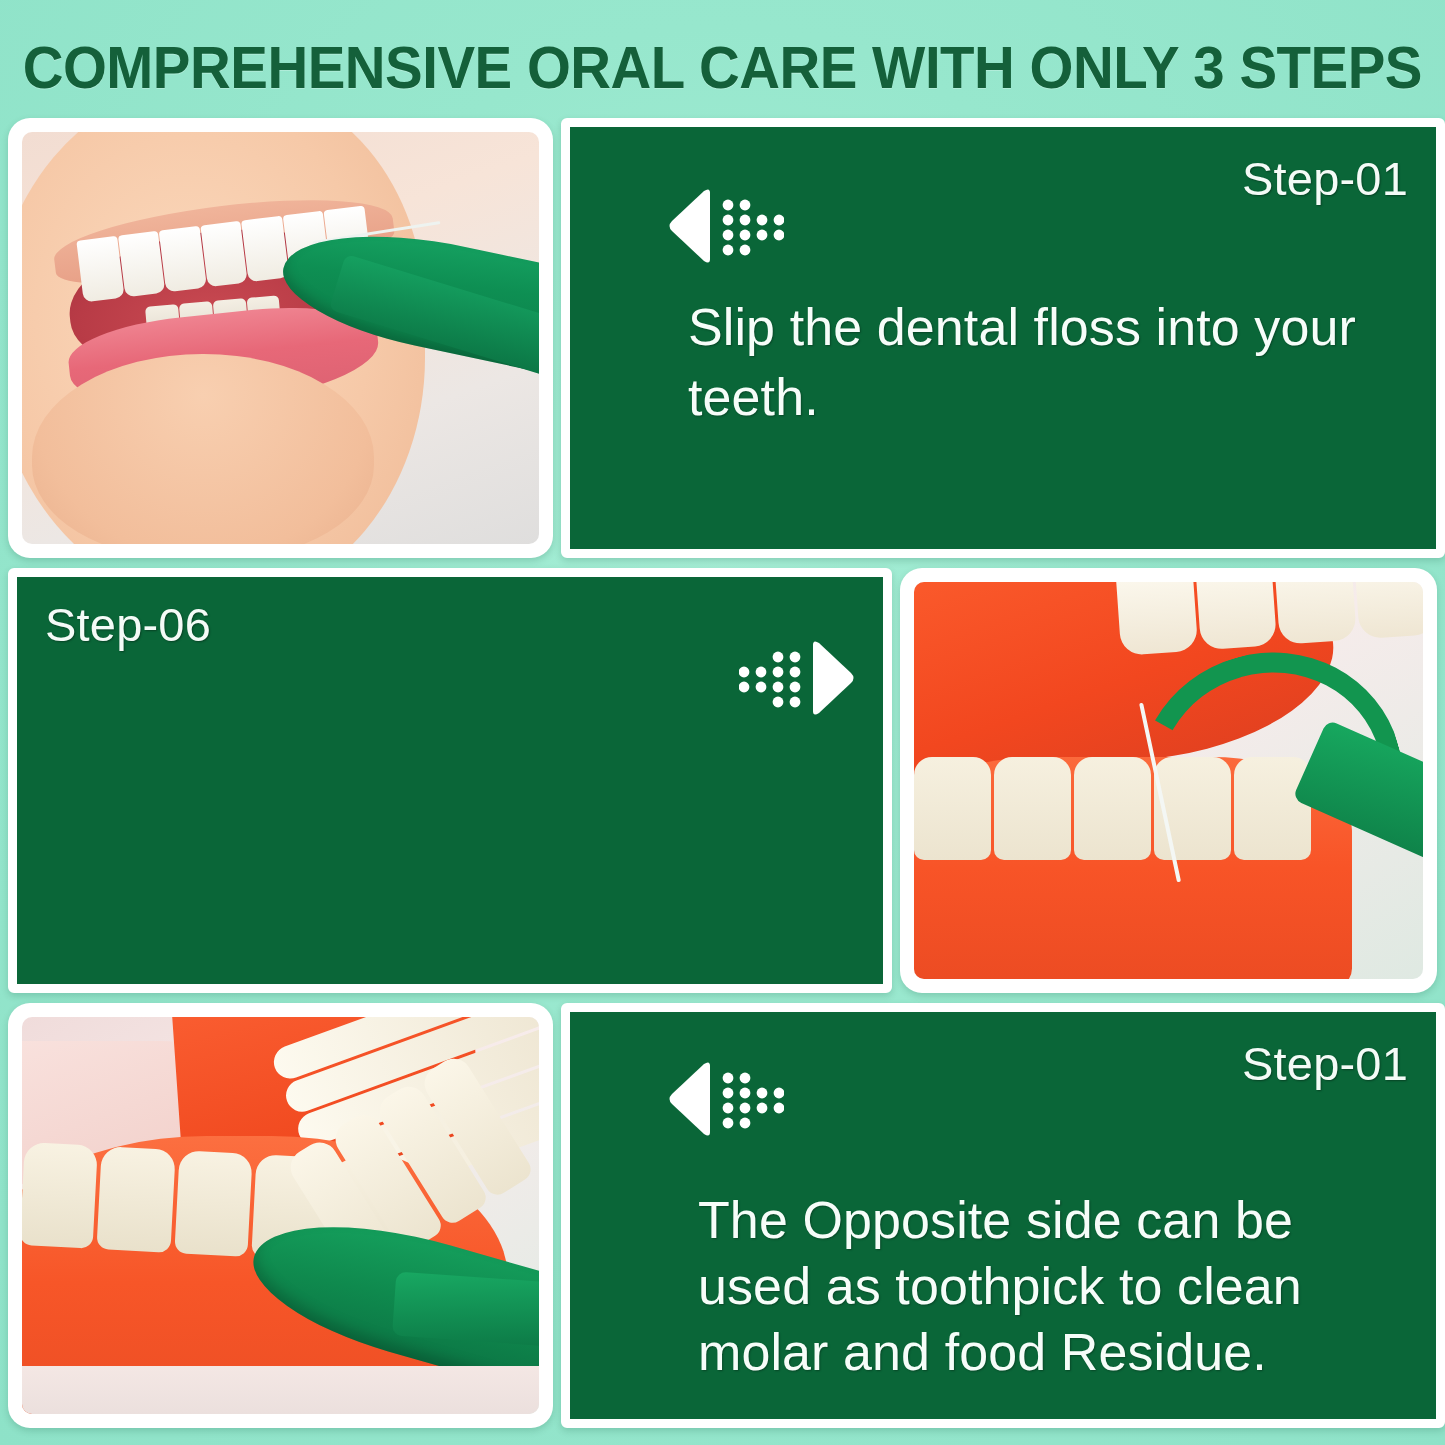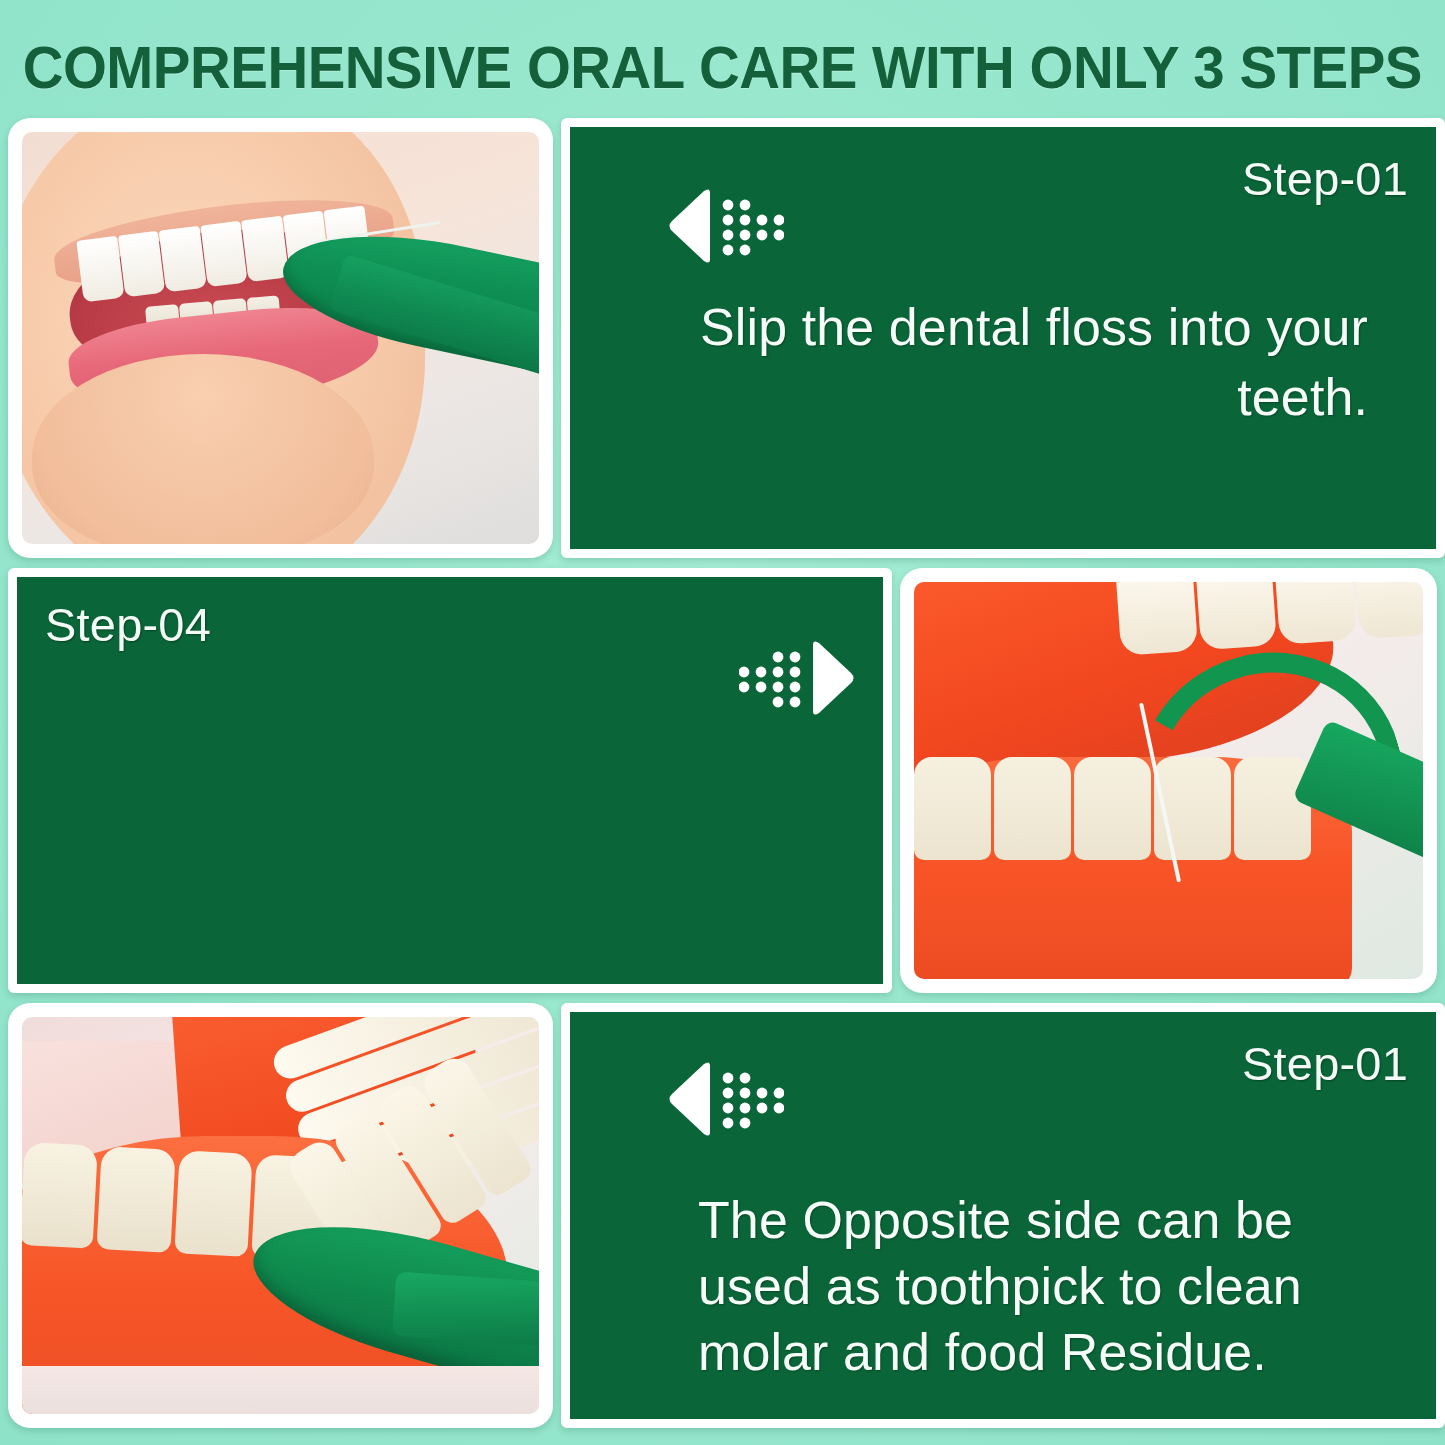--- a/index.html
+++ b/index.html
@@ -266,29 +266,29 @@
             <circle cx="62" cy="48" r="5.4"></circle>
               <circle cx="79" cy="48" r="5.4"></circle>
             <circle cx="96" cy="48" r="5.4"></circle>
               <circle cx="113" cy="48" r="5.4"></circle>
             <circle cx="62" cy="63" r="5.4"></circle>
               <circle cx="79" cy="63" r="5.4"></circle>
           </g>
         </svg>
       </div>
 
-      <div class="panel-text" style="left:118px;top:165px;width:680px;font-size:52px;line-height:70px;text-align:right;">Slip the dental floss into your teeth.</div>
+      <div class="panel-text" style="left:118px;top:165px;width:680px;font-size:52px;line-height:70px;">Slip the dental floss into your teeth.</div>
     </div>
   </div>
 
   <div class="row" id="row-2">
 
     <div class="green-panel" style="width:884px;height:425px;margin-left:8px;">
 
-      <div class="step-label left">Step-04</div>
+      <div class="step-label left">Step-06</div>
 
       <div class="arrow-icon" style="right:26px;top:62px;">
         <svg viewBox="0 0 118 78" xmlns="http://www.w3.org/2000/svg">
           <path d="M74 6 Q74 0 80 4 L112 34 Q117 39 112 44 L80 74 Q74 78 74 72 Z" fill="#ffffff"></path>
           <g fill="#ffffff">
             <circle cx="56" cy="18" r="5.4"></circle>
               <circle cx="39" cy="18" r="5.4"></circle>
             <circle cx="56" cy="33" r="5.4"></circle>
               <circle cx="39" cy="33" r="5.4"></circle>
             <circle cx="22" cy="33" r="5.4"></circle>

